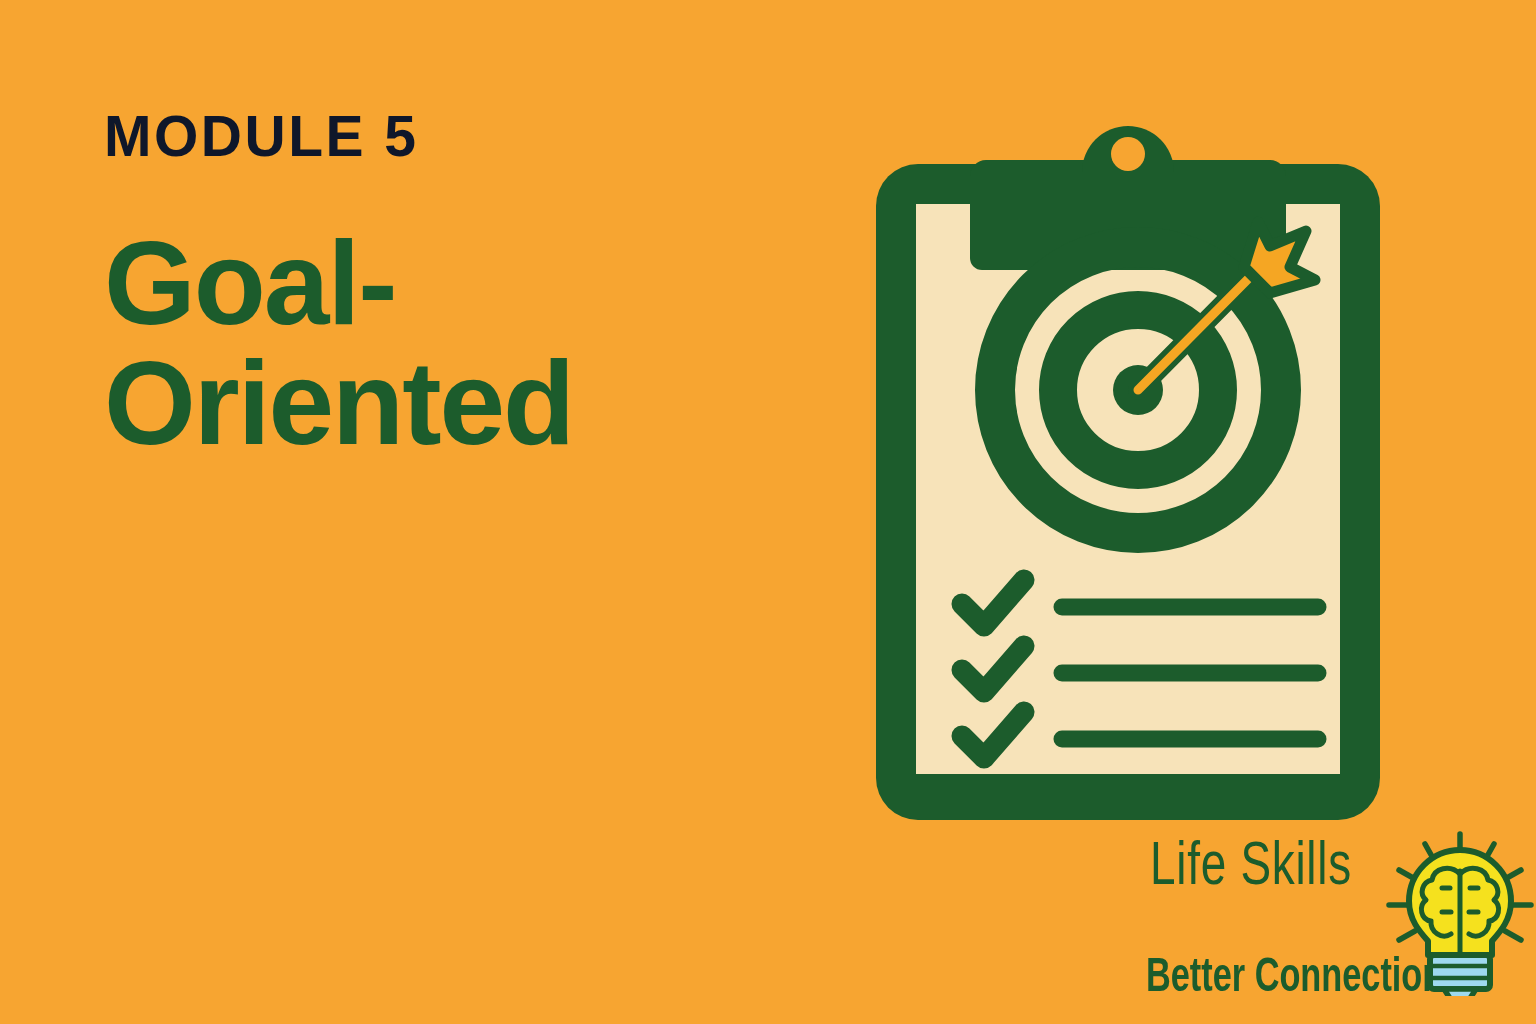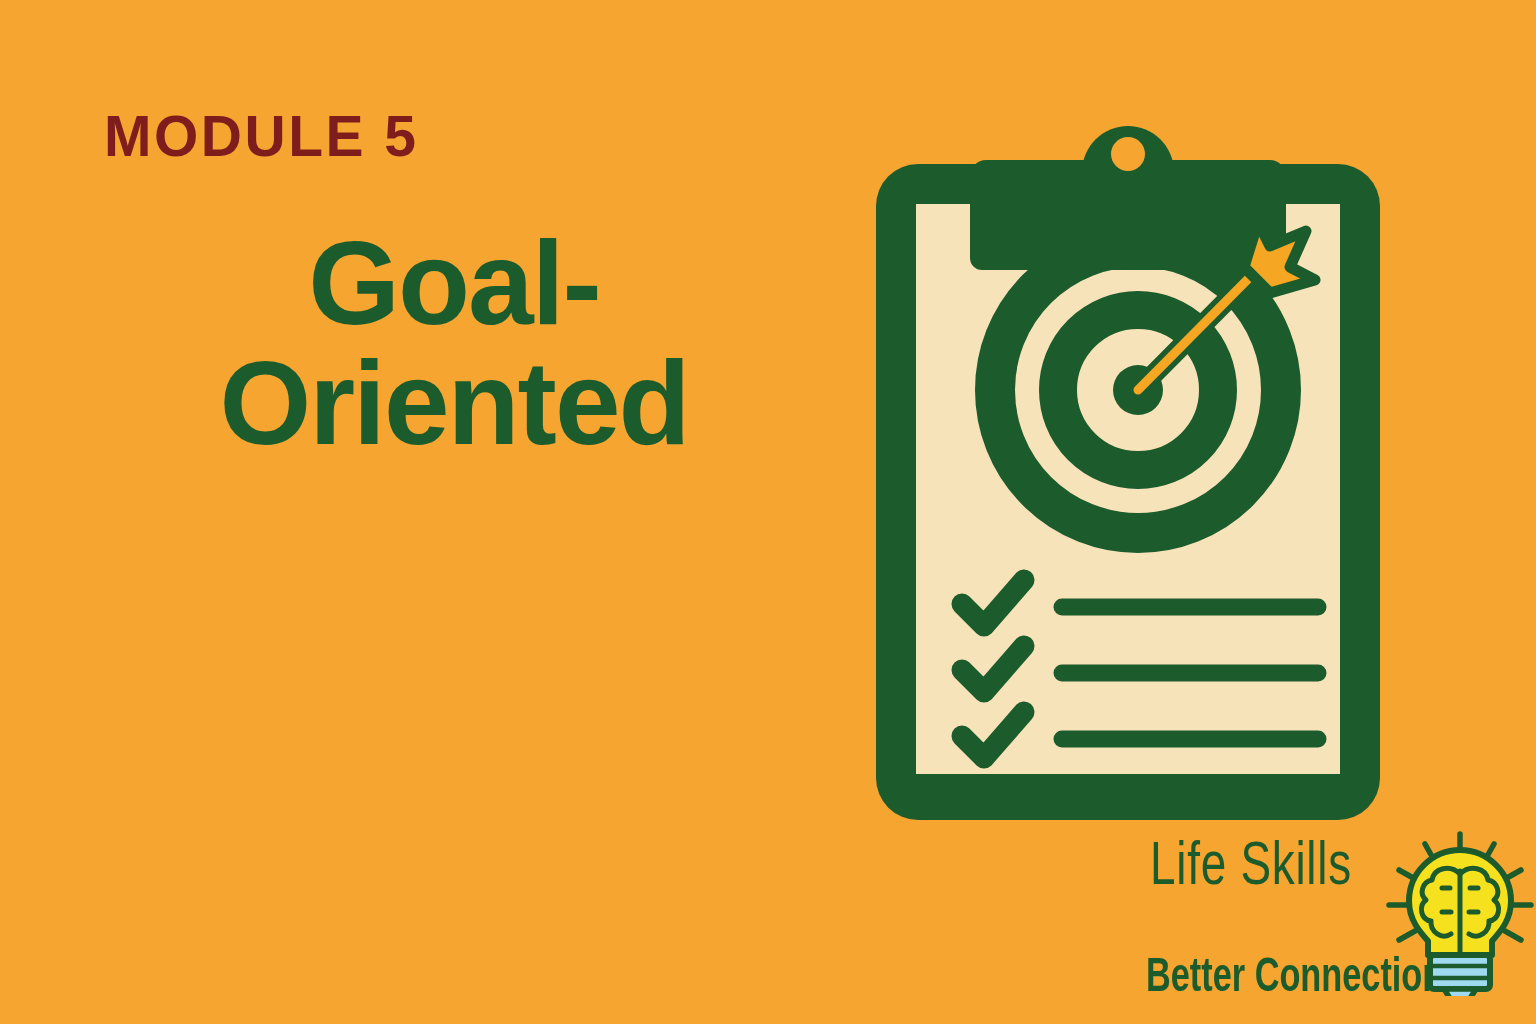--- a/index.html
+++ b/index.html
@@ -32,36 +32,35 @@
     left: 104px;
     top: 108px;
     width: 700px;
   }
 
   .module-label {
     font-family: "Liberation Sans", "DejaVu Sans", sans-serif;
     font-size: 57px;
     font-weight: 700;
     letter-spacing: 2.5px;
-    color: #7f1d1d;
+    color: #0f172a;
     line-height: 1;
     margin: 0 0 58px 0;
     text-transform: uppercase;
     white-space: nowrap;
   }
 
   .course-title {
     font-family: "Liberation Sans", "DejaVu Sans", sans-serif;
     font-size: 118px;
     font-weight: 700;
     color: #1c5c2c;
     line-height: 1.02;
     margin: 0;
     letter-spacing: -2px;
-    text-align: center;
   }
   .course-title .tline { display: block; white-space: nowrap; }
 
   
   .clipboard-wrap {
     position: absolute;
     left: 866px;
     top: 112px;
     width: 524px;
     height: 714px;

